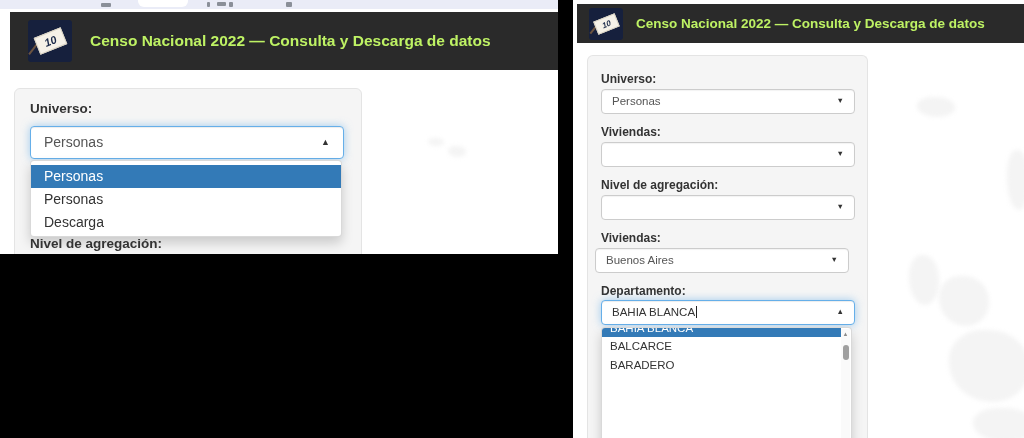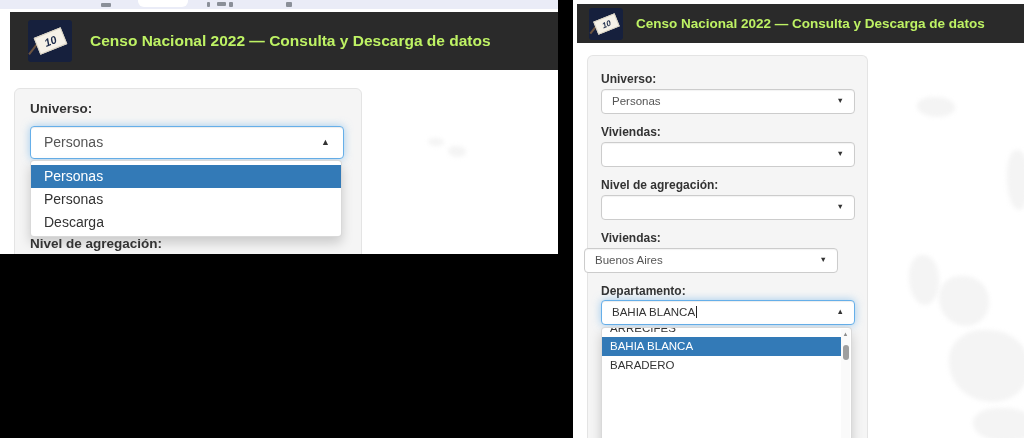--- a/index.html
+++ b/index.html
@@ -172,37 +172,37 @@
   <div class="abs select-box" style="left:28px;top:142px;width:252px;height:23px;">
     <div class="caret">▼</div>
   </div>
 
   <div class="abs field-label" style="left:28px;top:178px;">Nivel de agregación:</div>
   <div class="abs select-box" style="left:28px;top:195px;width:252px;height:23px;">
     <div class="caret">▼</div>
   </div>
 
   <div class="abs field-label" style="left:28px;top:231px;">Viviendas:</div>
-  <div class="abs select-box" style="left:11px;top:248px;width:252px;height:23px;">
+  <div class="abs select-box" style="left:22px;top:248px;width:252px;height:23px;">
     <div class="select-value">Buenos Aires</div>
     <div class="caret">▼</div>
   </div>
 
   <div class="abs field-label" style="left:28px;top:284px;">Departamento:</div>
   <div class="abs select-box focused" style="left:28px;top:300px;width:252px;height:23px;">
     <div class="select-value" style="color:#333;">
       <span>BAHIA BLANCA</span><span class="text-caret"></span>
     </div>
     <div class="caret">▲</div>
   </div>
 
   <div class="abs menu" id="dept-list">
     <div class="opt-wrap">
-      <div class="opt">ARRECIFES</div>
       <div class="opt active">BAHIA BLANCA</div>
+      <div class="opt">BALCARCE</div>
       <div class="opt">BARADERO</div>
     </div>
     <div class="scrollbar">
       <div class="scroll-arrow">▲</div>
       <div class="scroll-thumb"></div>
     </div>
   </div>
 </div>
 
 </body></html>

